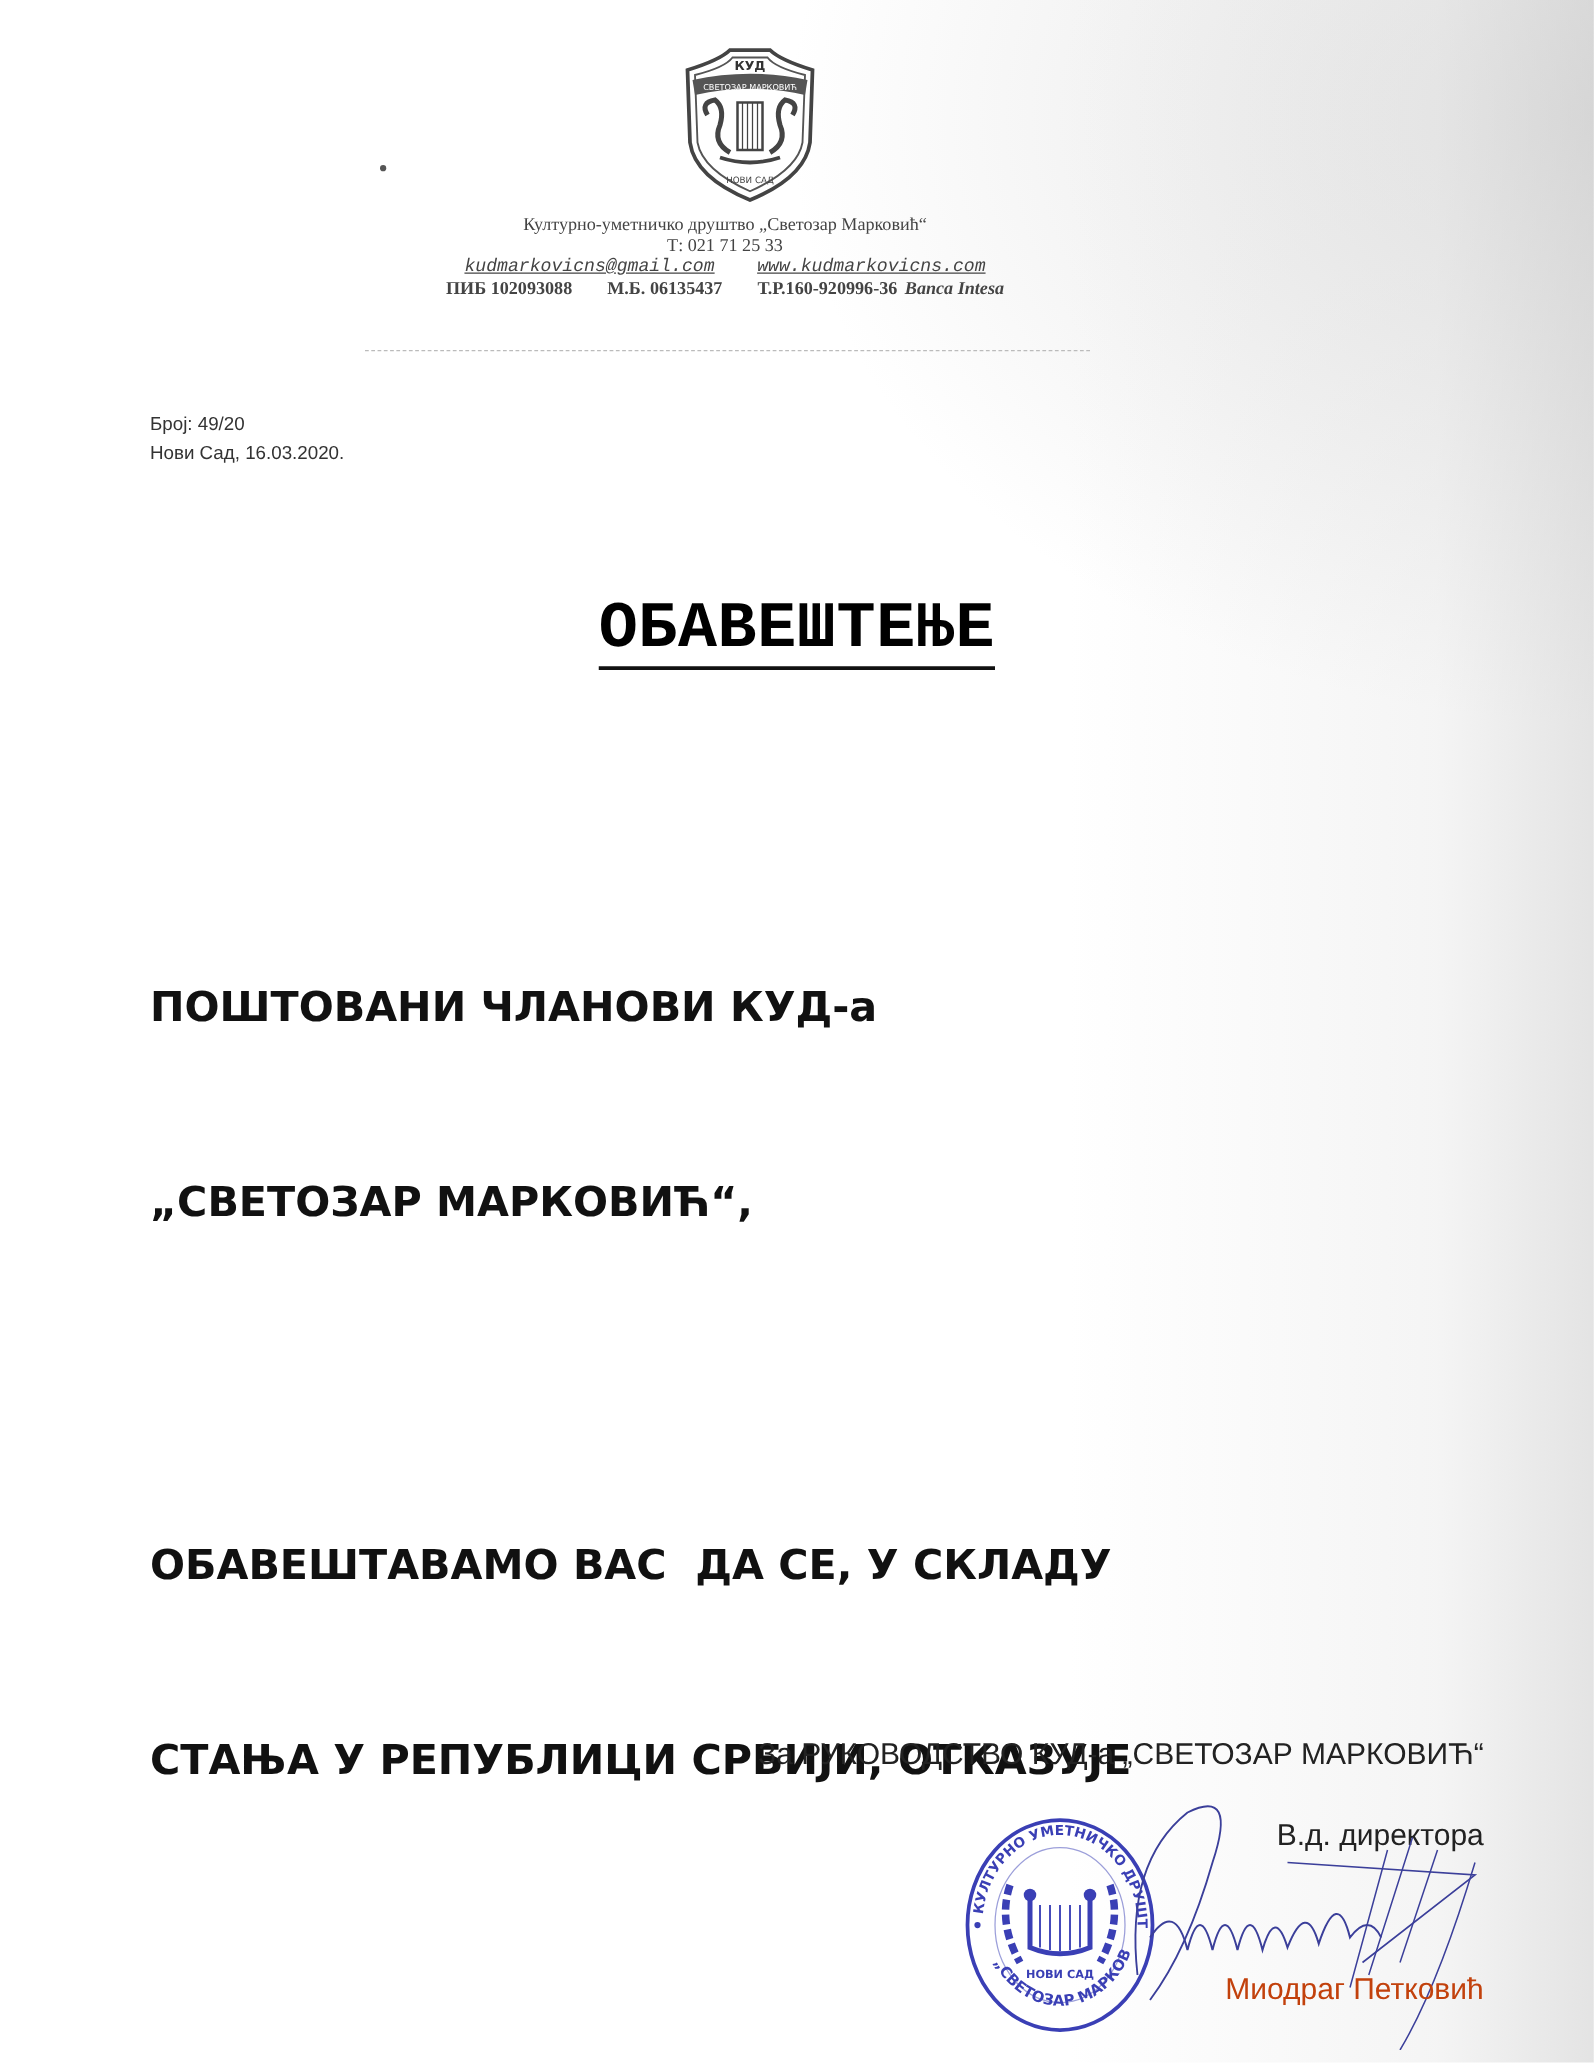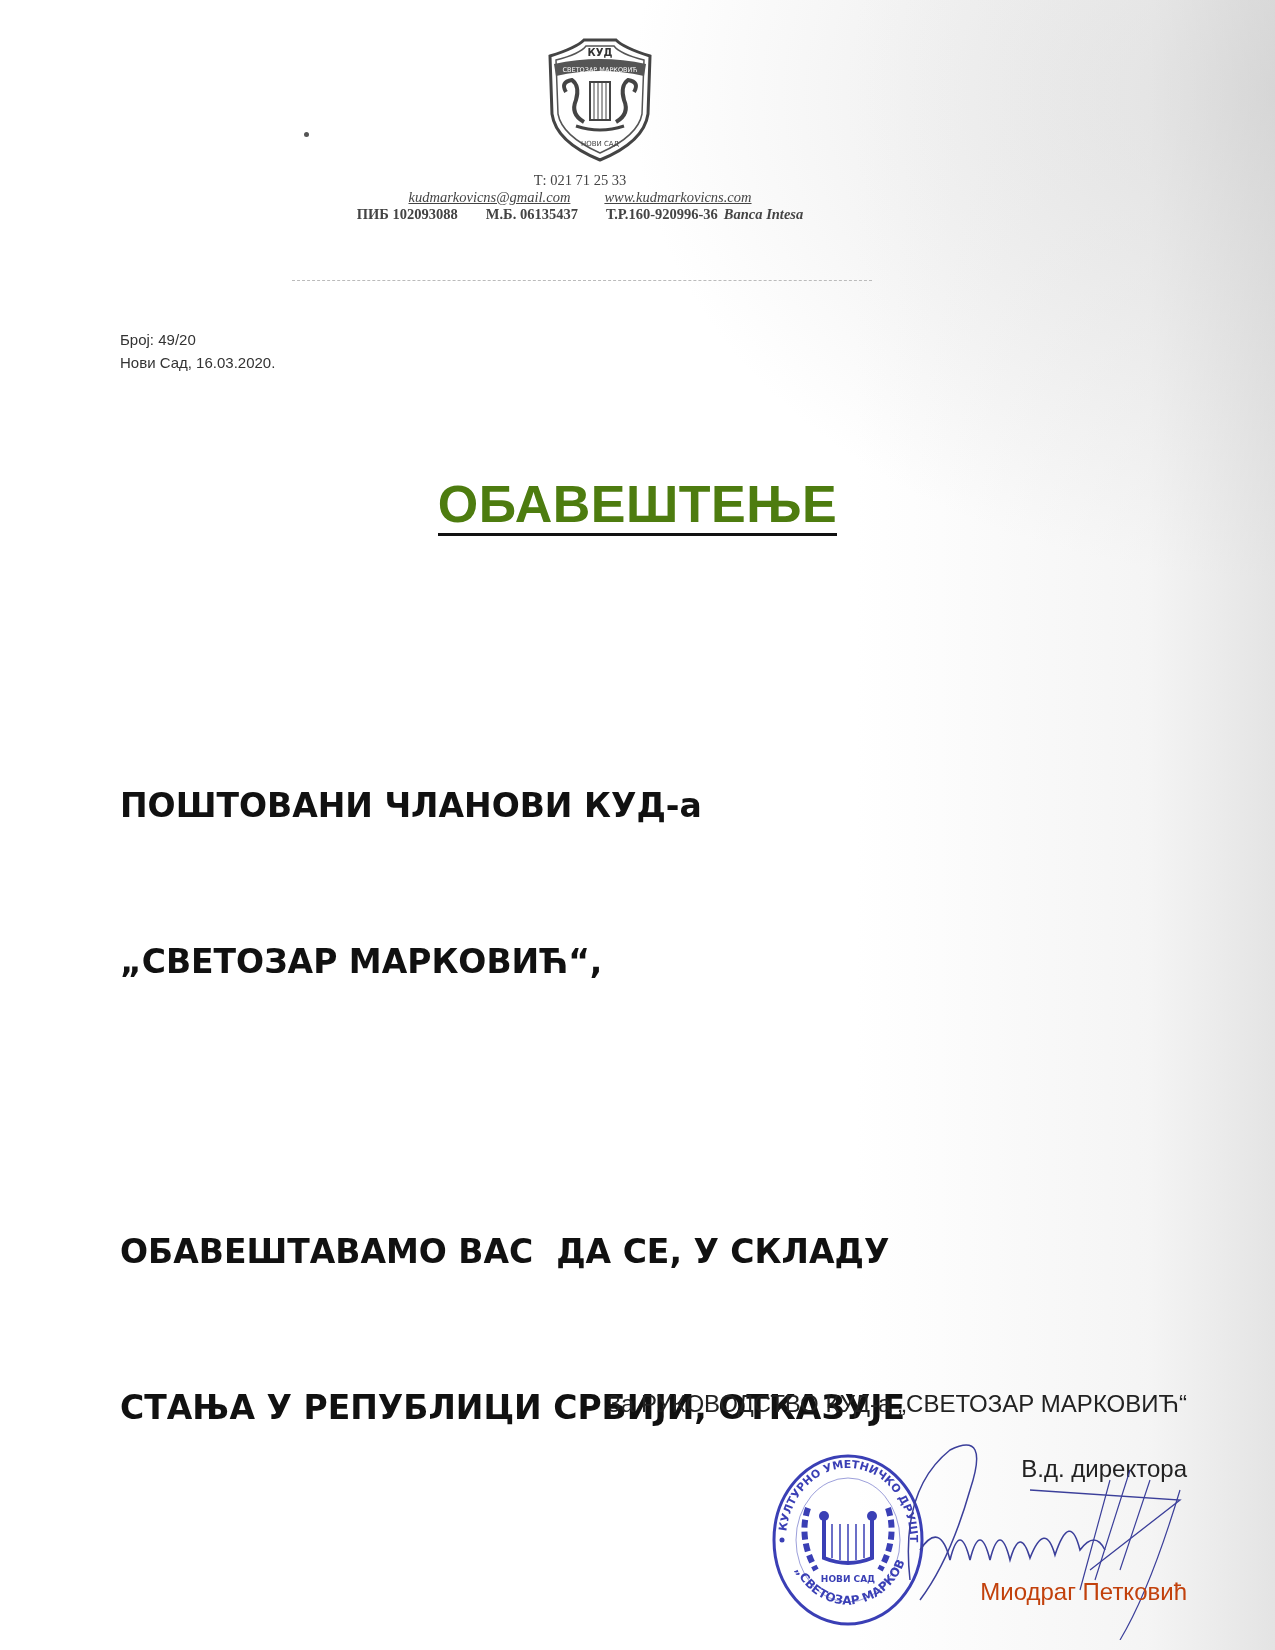--- a/index.html
+++ b/index.html
@@ -23,40 +23,40 @@
   .logo {
     position: absolute; left: 536px; top: 34px; width: 128px; height: 130px;
   }
   .dot-mark { position: absolute; left: 304px; top: 132px; width: 5px; height: 5px; background:#555; border-radius:50%; }
   .letterhead {
     position: absolute; left: 290px; top: 172px; width: 580px;
     font-family: "Liberation Serif", "DejaVu Serif", serif;
     font-size: 14.5px; color: #444; text-align: center; line-height: 17px;
   }
   .letterhead .links { display: flex; justify-content: center; gap: 34px; font-style: italic; }
-  .letterhead .links span { text-decoration: underline; }
+  .letterhead .links span { text-decoration: underline; font-family: Liberation Mono, monospace; }
   .letterhead .ids { display: flex; justify-content: center; gap: 28px; font-weight: bold; }
   .letterhead .ids .bank { font-style: italic; margin-left: -22px; }
   .hr {
     position: absolute; left: 292px; top: 280px; width: 580px; height: 0;
     border-top: 1px dashed #bbb;
   }
   
   .ref {
     position: absolute; left: 120px; top: 328px;
     font-size: 15px; color: #333; line-height: 23px;
   }
   
   .title {
     position: absolute; left: 0; width: 1275px; top: 474px; text-align: center;
   }
   .title span {
-    font-size: 52px; font-weight: bold; color: #4d7c0f;
+    font-size: 52px; font-weight: bold; color: #000000;
     border-bottom: 3px solid #111; padding-bottom: 0px; letter-spacing: 0.5px;
-    font-family: Liberation Sans, sans-serif;
+    font-family: Liberation Mono, monospace;
   }
   .body-text {
     position: absolute; left: 120px; top: 676px; width: 1100px;
     font-family: "DejaVu Sans", sans-serif;
     font-size: 33px; font-weight: bold; color: #111;
     line-height: 52px; white-space: pre;
   }
   .body-text .gap { height: 30px; }
   
   .sig-org {
@@ -92,20 +92,21 @@
   <line x1="58" y1="48" x2="58" y2="86" stroke="#444"></line>
     <line x1="62" y1="48" x2="62" y2="86" stroke="#444"></line>
   <line x1="66" y1="48" x2="66" y2="86" stroke="#444"></line>
     <line x1="70" y1="48" x2="70" y2="86" stroke="#444"></line>
   <path d="M40 92 Q64 100 88 92" fill="none" stroke="#444" stroke-width="3"></path>
   <text x="64" y="112" font-size="7" text-anchor="middle" fill="#444" font-family="DejaVu Sans, sans-serif">НОВИ САД</text>
 </svg>
 <div class="dot-mark"></div>
 
 <div class="letterhead">
+  <div>Културно-уметничко друштво „Светозар Марковић“</div>
   <div>Т: 021 71 25 33</div>
   <div class="links">
     <span>kudmarkovicns@gmail.com</span>
     <span>www.kudmarkovicns.com</span>
   </div>
   <div class="ids">
     <span>ПИБ 102093088</span>
     <span>М.Б. 06135437</span>
     <span>Т.Р.160-920996-36</span>
     <span class="bank">Banca Intesa</span>

